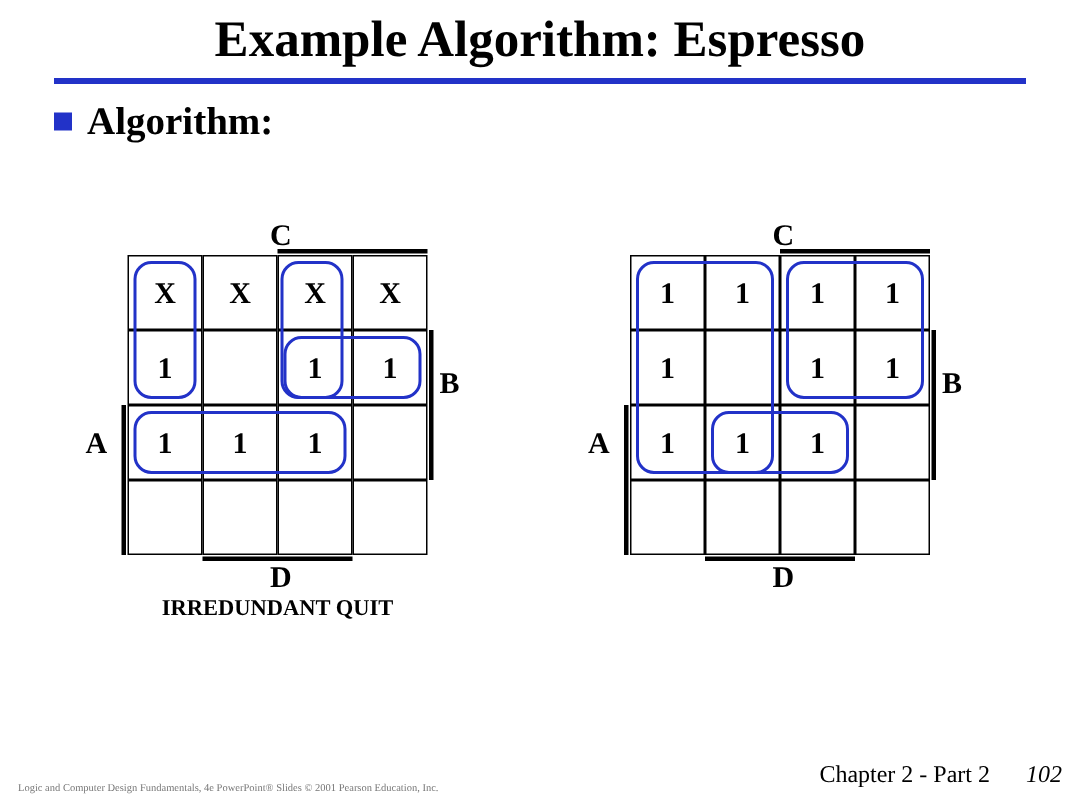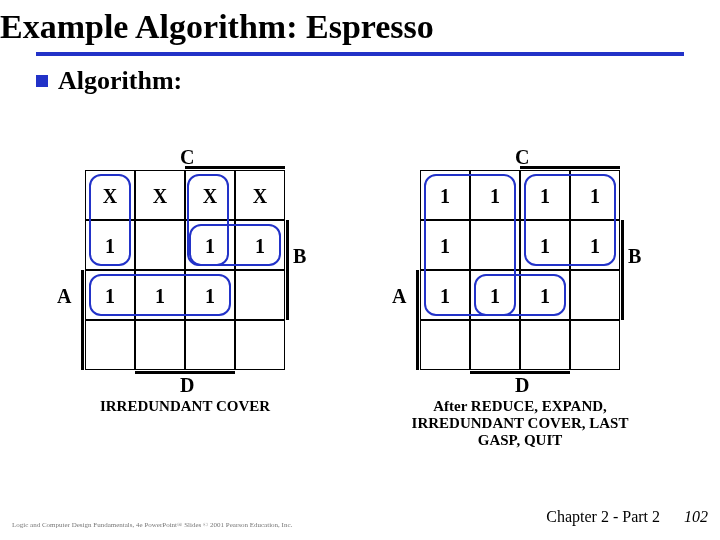--- a/index.html
+++ b/index.html
@@ -7,20 +7,21 @@
     width: 720px;
     height: 540px;
     background: #fff;
     font-family: "Times New Roman", serif;
     position: relative;
     overflow: hidden;
   }
   .title {
     font-size: 34px;
     font-weight: bold;
+    text-align: center;
     padding-top: 8px;
   }
   .rule {
     height: 4px;
     background: #2232c8;
     margin: 6px 36px 0 36px;
   }
   .bullet-row {
     margin: 10px 0 0 36px;
     font-size: 26px;
@@ -135,21 +136,21 @@
     <div class="cell" style="left:0;top:150px;"></div>
     <div class="cell" style="left:50px;top:150px;"></div>
     <div class="cell" style="left:100px;top:150px;"></div>
     <div class="cell" style="left:150px;top:150px;"></div>
 
     <div class="group" style="left:4px; top:4px; width:42px; height:92px;"></div>
     <div class="group" style="left:102px; top:4px; width:42px; height:92px;"></div>
     <div class="group" style="left:104px; top:54px; width:92px; height:42px;"></div>
     <div class="group" style="left:4px; top:104px; width:142px; height:42px;"></div>
   </div>
-  <div class="caption" style="left:65px; top:248px;">IRREDUNDANT COVER</div>
+  <div class="caption" style="left:65px; top:248px;">IRREDUNDANT QUIT</div>
 
   <div class="kmap" style="left:420px; top:20px;">
     <span class="axis-label" style="left:95px; top:-24px;">C</span>
     <span class="axis-label" style="left:208px; top:75px;">B</span>
     <span class="axis-label" style="left:-28px; top:115px;">A</span>
     <span class="axis-label" style="left:95px; top:204px;">D</span>
     <div style="position:absolute; left:100px; top:-4px; width:100px; height:3px; background:#000;"></div>
     <div style="position:absolute; left:201px; top:50px; width:3px; height:100px; background:#000;"></div>
     <div style="position:absolute; left:-4px; top:100px; width:3px; height:100px; background:#000;"></div>
     <div style="position:absolute; left:50px; top:201px; width:100px; height:3px; background:#000;"></div>
@@ -168,21 +169,20 @@
     <div class="cell" style="left:150px;top:100px;"></div>
     <div class="cell" style="left:0;top:150px;"></div>
     <div class="cell" style="left:50px;top:150px;"></div>
     <div class="cell" style="left:100px;top:150px;"></div>
     <div class="cell" style="left:150px;top:150px;"></div>
 
     <div class="group" style="left:4px; top:4px; width:92px; height:142px;"></div>
     <div class="group" style="left:104px; top:4px; width:92px; height:92px;"></div>
     <div class="group" style="left:54px; top:104px; width:92px; height:42px;"></div>
   </div>
-  <div class="caption" style="left:400px; top:248px;">After REDUCE, EXPAND, IRREDUNDANT COVER, LAST GASP, QUIT</div>
 
 </div>
 
 <div class="footer-text">Chapter 2 - Part 2</div>
 <div class="page-num">102</div>
 <div class="copyright">Logic and Computer Design Fundamentals, 4e
 PowerPoint® Slides
 © 2001 Pearson Education, Inc.</div>
 
 </body></html>

